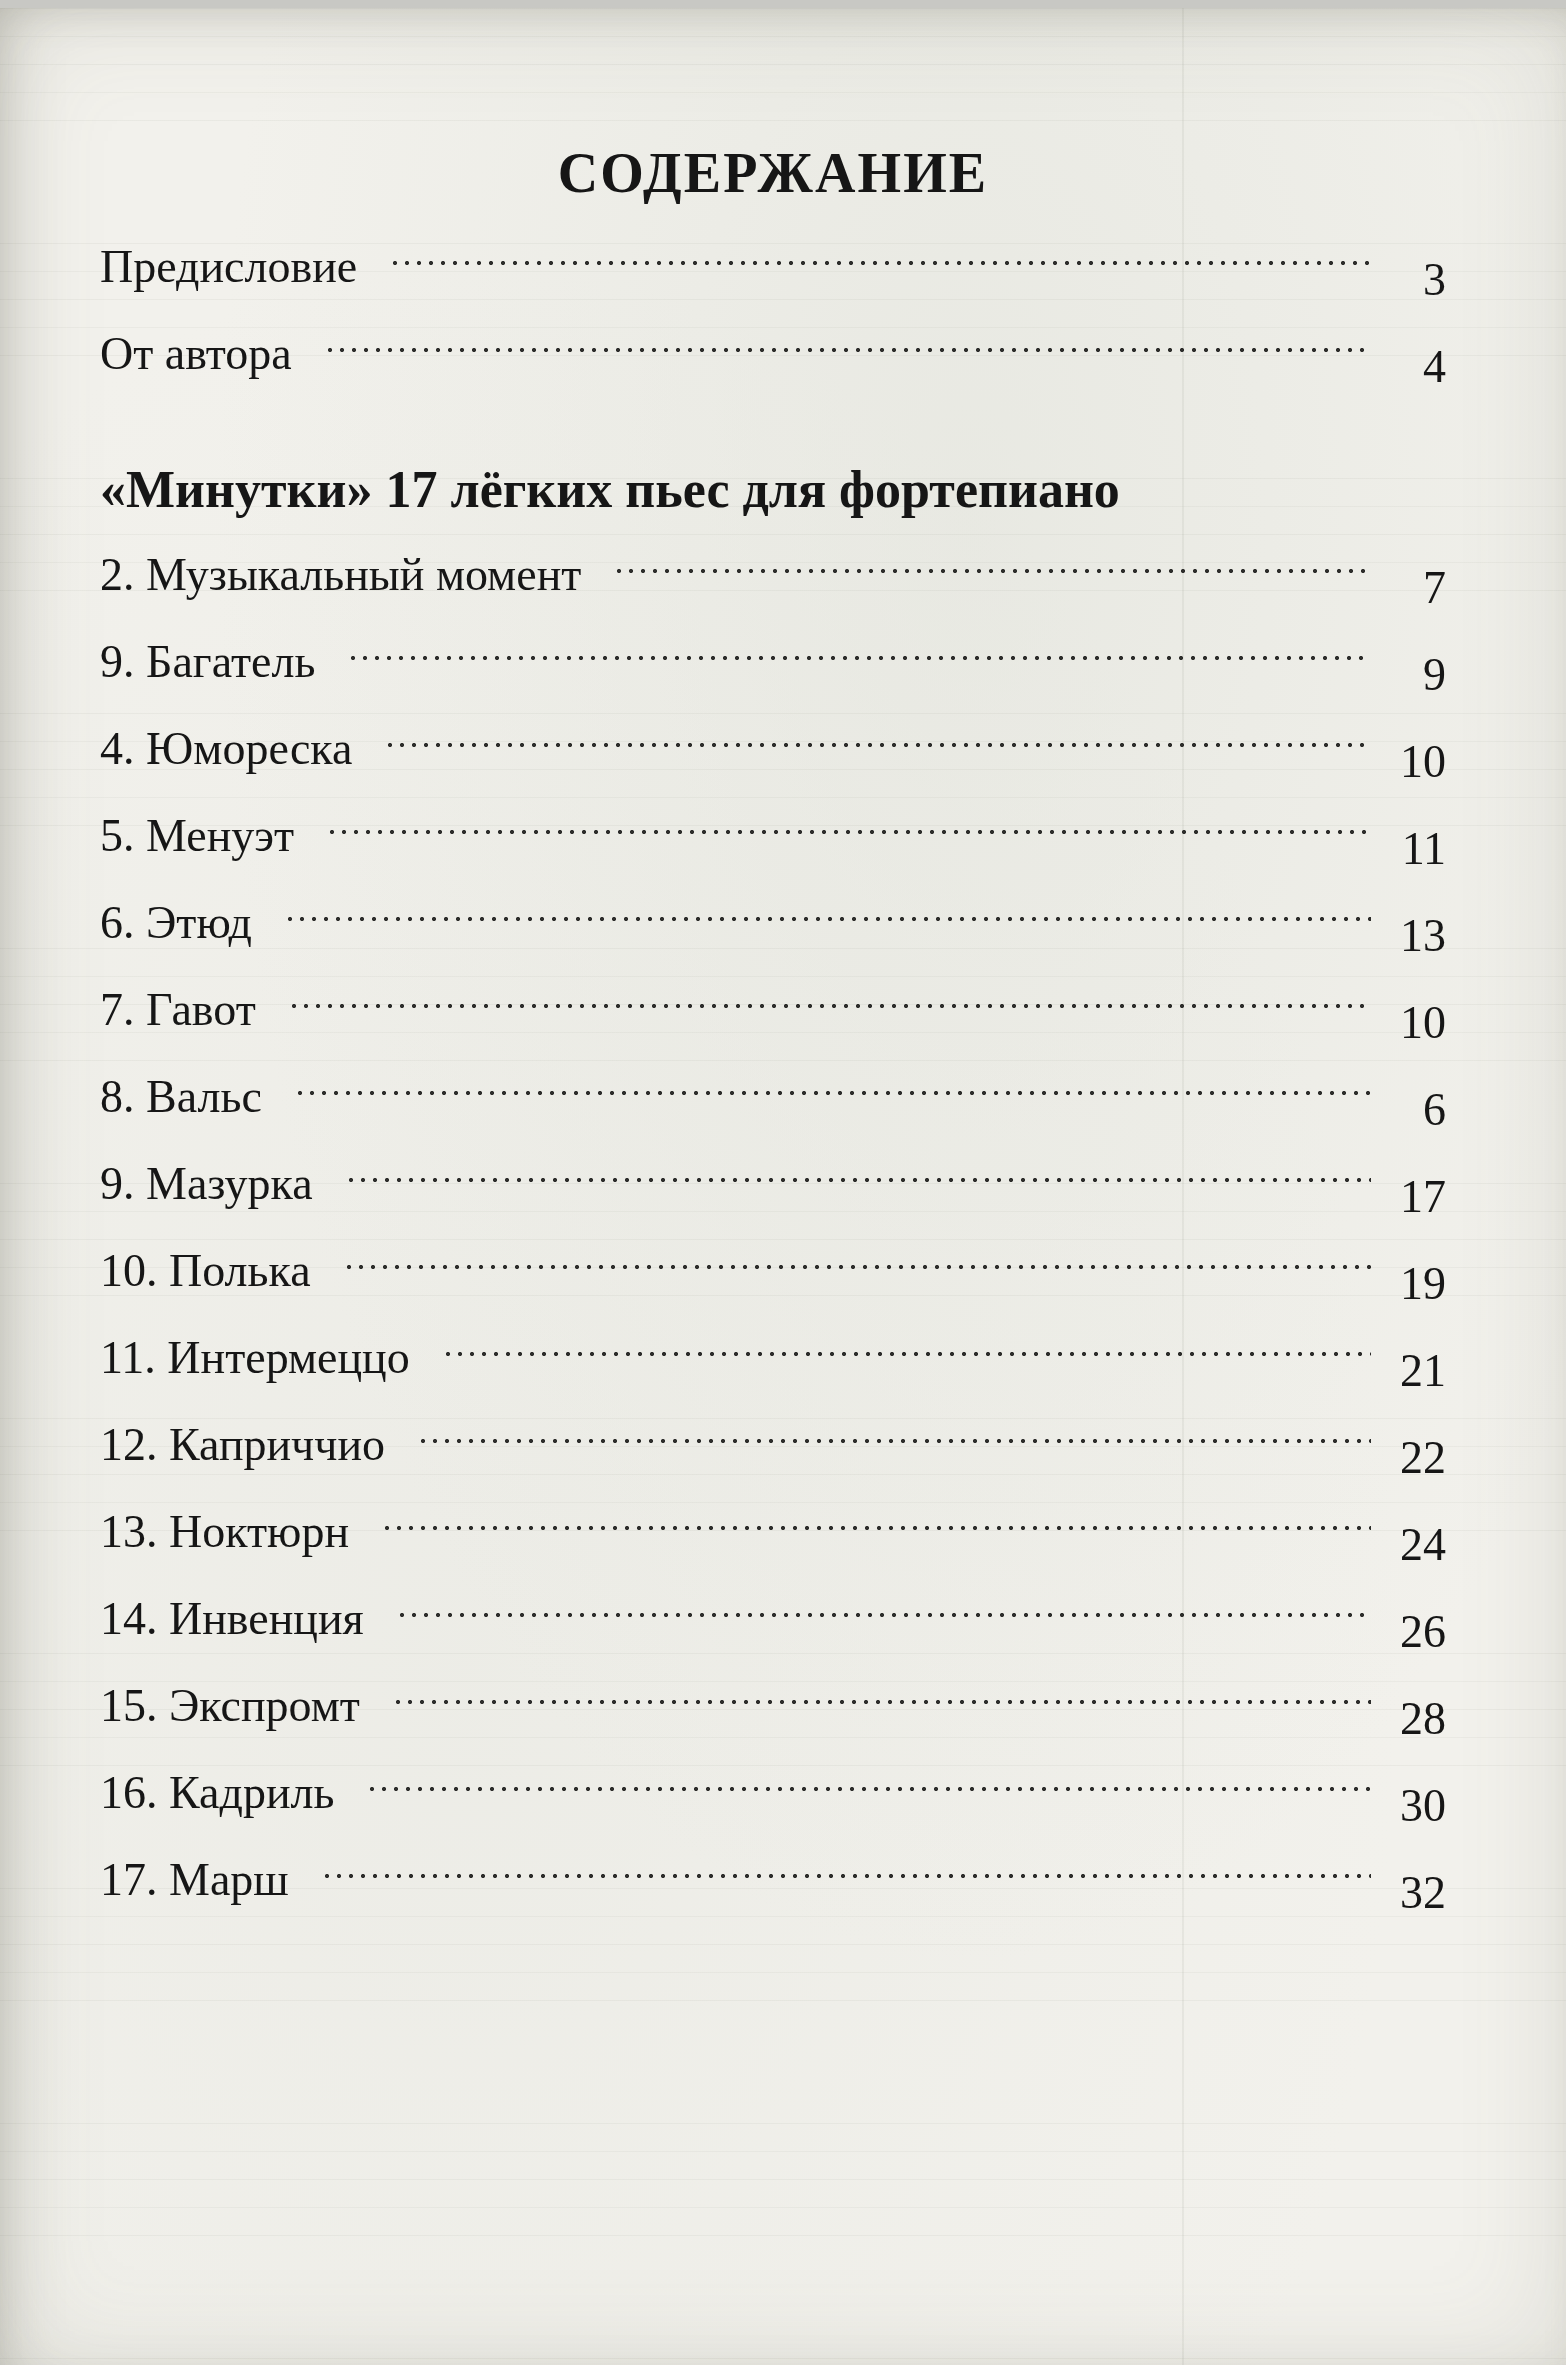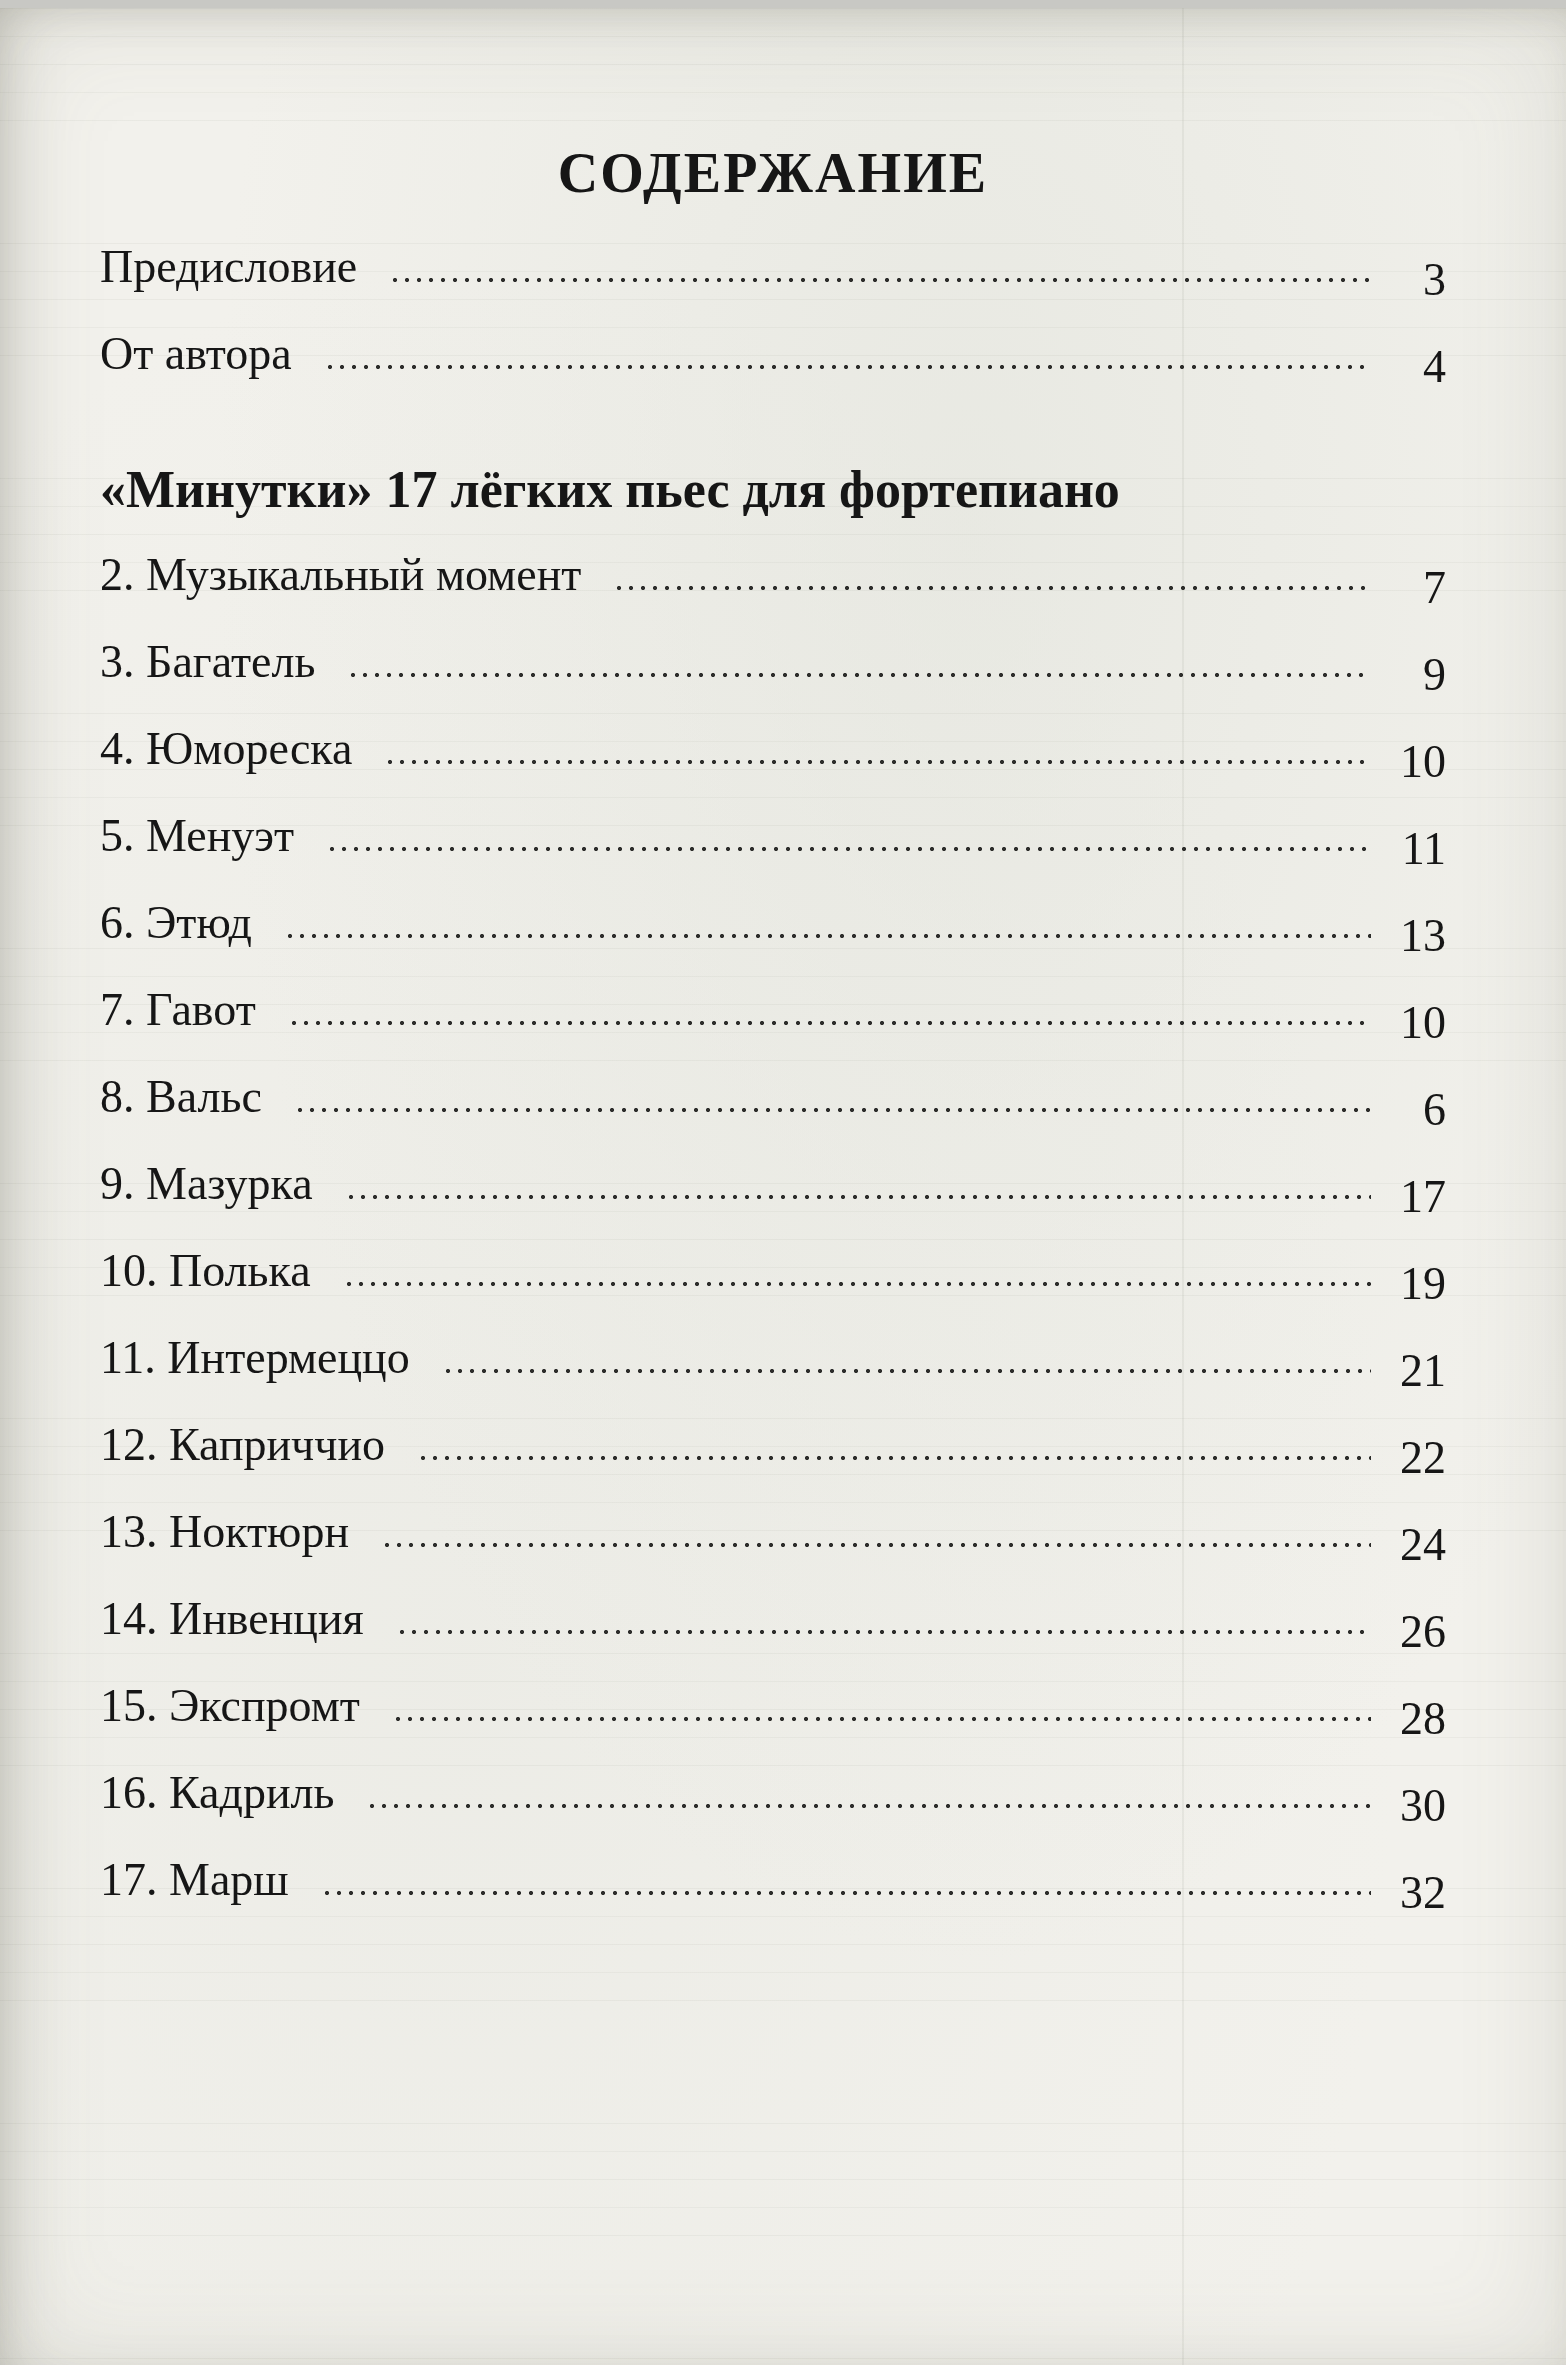--- a/index.html
+++ b/index.html
@@ -65,21 +65,21 @@
     font-weight: bold;
     letter-spacing: 2.1px;
     text-align: center;
     white-space: nowrap;
   }
   .front-matter {
     margin-top: 39px;
   }
   .toc-row {
     display: flex;
-    align-items: flex-end;
+    align-items: center;
     margin-bottom: 38px;
   }
   .toc-row:last-child {
     margin-bottom: 0;
   }
   .toc-label {
     font-size: 46px;
     line-height: 49px;
     white-space: nowrap;
   }
@@ -133,21 +133,21 @@
 
     <h2 class="section-heading">«Минутки» 17 лёгких пьес для фортепиано</h2>
 
     <div class="pieces">
       <div class="toc-row">
         <span class="toc-label">2. Музыкальный момент</span>
         <span class="toc-dots"></span>
         <span class="toc-page">7</span>
       </div>
       <div class="toc-row">
-        <span class="toc-label">3. Багатель</span>
+        <span class="toc-label">9. Багатель</span>
         <span class="toc-dots"></span>
         <span class="toc-page">9</span>
       </div>
       <div class="toc-row">
         <span class="toc-label">4. Юмореска</span>
         <span class="toc-dots"></span>
         <span class="toc-page">10</span>
       </div>
       <div class="toc-row">
         <span class="toc-label">5. Менуэт</span>

